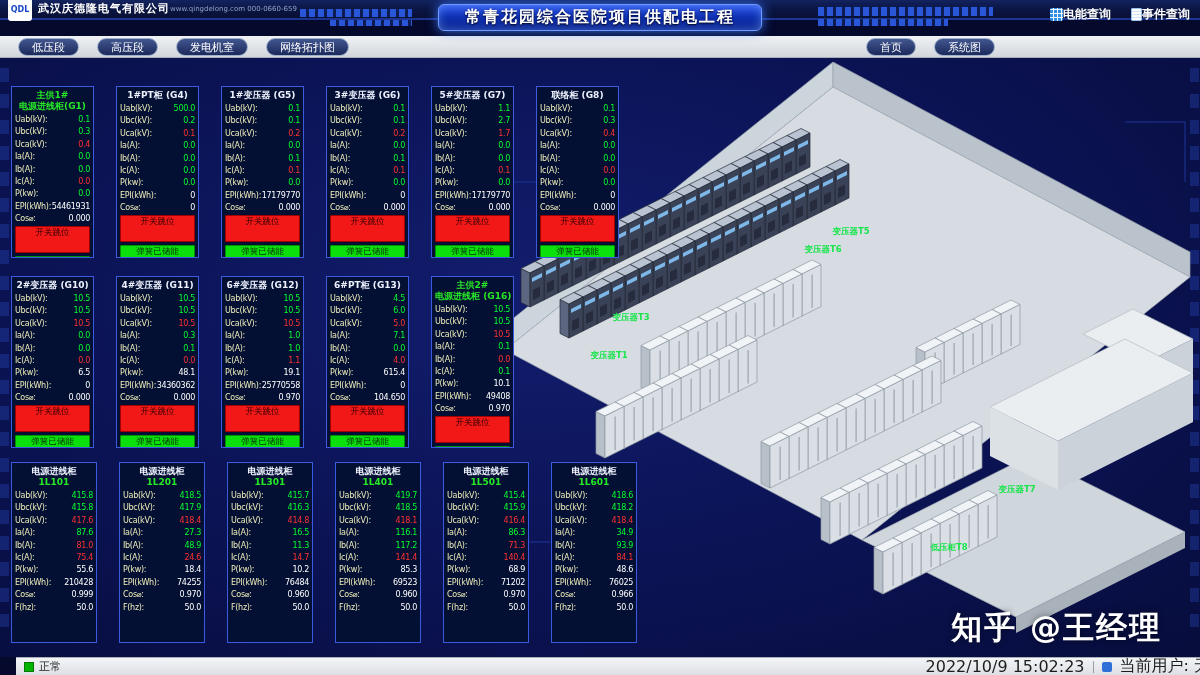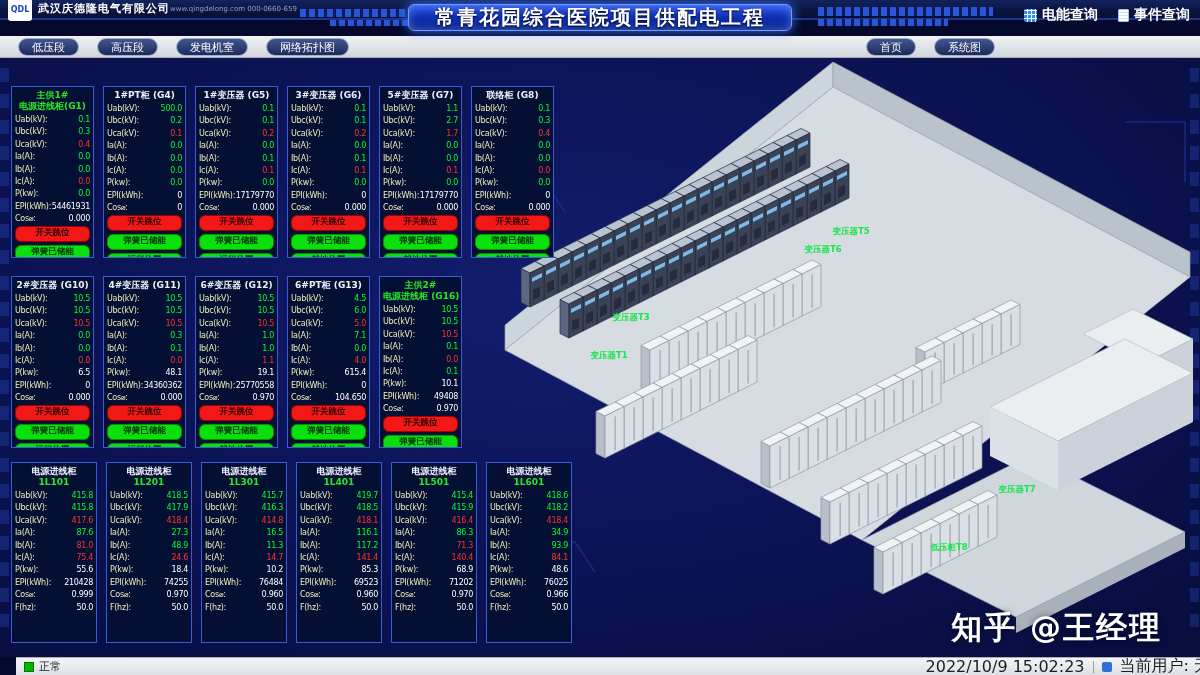--- a/index.html
+++ b/index.html
@@ -13,24 +13,24 @@
 #logo{width:24px;height:24px;margin:0 6px 0 8px;background:#fff;border-radius:3px;
  color:#1646c8;font-size:8px;font-weight:bold;display:flex;align-items:center;justify-content:center}
 #company{display:flex;line-height:12px}
 #company .c1{color:#fff;font-size:11px;font-weight:bold;letter-spacing:1px}
 #company .c2{color:#8fa2c8;font-size:7px}
 #title-banner{position:absolute;left:50%;top:4px;transform:translateX(-50%);height:27px;padding:0 26px;
  background:linear-gradient(180deg,#2e57ee,#0e2fb0 50%,#0a2390);
  border:1px solid #6f9aff;border-radius:6px;
  box-shadow:0 0 12px rgba(60,120,255,.9), inset 0 0 10px rgba(140,190,255,.45);
  display:flex;align-items:center;white-space:nowrap}
-#title-banner span{color:#fff;font-size:20px;font-weight:bold;letter-spacing:2px;text-shadow:0 1px 2px #001}
+#title-banner span{color:#fff;font-size:16px;font-weight:bold;letter-spacing:2px;text-shadow:0 1px 2px #001}
 .deco{position:absolute;background:repeating-linear-gradient(90deg,#2a5ae0 0 6px,#0e1c54 6px 9px);opacity:.95}
 #hdr-btns{position:absolute;right:10px;top:6px;display:flex;gap:20px;align-items:center}
-.hbtn{display:flex;gap:5px;align-items:center;color:#fff;font-size:14px;font-weight:bold;cursor:pointer}
+.hbtn{display:flex;align-items:center;color:#fff;font-size:12px;font-weight:bold;cursor:pointer}
 .icon-grid{width:13px;height:13px;border-radius:2px;background-color:#2f8fe8;
  background-image:repeating-linear-gradient(0deg,transparent 0 3px,rgba(255,255,255,.95) 3px 4px),
  repeating-linear-gradient(90deg,transparent 0 3px,rgba(255,255,255,.95) 3px 4px)}
 .icon-doc{width:11px;height:13px;border:1px solid #9ac4ee;border-radius:1px;
  background:repeating-linear-gradient(180deg,#fff 0 2px,#cfe4fa 2px 3px)}
 
 
 #nav{position:absolute;top:36px;left:0;width:100%;height:22px;
  background:linear-gradient(180deg,#f0f2f4,#d2d6dc);border-bottom:1px solid #a8aeb6;
  display:flex;align-items:center;z-index:5}
@@ -39,35 +39,35 @@
 .nbtn{background:linear-gradient(180deg,#41568f,#1c2a5c);border:1px solid #9fb0cc;border-radius:9px;
  color:#fff;font-size:11px;line-height:16px;padding:0 13px;margin-left:18px;cursor:pointer;white-space:nowrap}
 
 
 #main{position:absolute;top:58px;left:0;right:0;bottom:18px;
  background:radial-gradient(ellipse at 45% 40%,#121d6e 0%,#0b1354 55%,#070d3c 100%)}
 #room{position:absolute;left:485px;top:4px;width:712px;height:592px;z-index:1}
 .edge-deco{position:absolute;top:10px;bottom:30px;width:9px;opacity:.22;
  background:repeating-linear-gradient(180deg,#3a6aff 0 14px,transparent 14px 26px);z-index:0}
 
-.prow{position:absolute;display:flex;gap:9px;z-index:2}
+.prow{position:absolute;display:flex;gap:22px;z-index:2}
 #prow1{left:11px;top:28px}
 #prow2{left:11px;top:218px}
 #prow3{left:11px;top:404px}
 .panel{width:83px;height:172px;background:#041033;border:1px solid #3a5ae0;
  display:flex;flex-direction:column;padding:3px 3px 3px;overflow:hidden}
 #prow3 .panel{width:86px;height:181px}
 .pt{text-align:center;font-size:9px;font-weight:bold;line-height:11px;white-space:nowrap}
 .pt.g{color:#27e827}.pt.w{color:#eef2ff}
 .mwrap{margin-top:2px}
 .mx{display:flex;justify-content:space-between;font-size:8px;letter-spacing:-0.3px;line-height:12.4px;white-space:nowrap}
 .mx .lb{color:#efedbb}
 .v.g{color:#00ff30}.v.r{color:#ff3232}.v.w{color:#ffffff}
 .badges{margin-top:auto;display:flex;flex-direction:column;gap:3px;padding-bottom:1px}
-.badge{height:16px;font-size:8.5px;line-height:11px;text-align:center;font-weight:bold;border-radius:6px}
+.badge{height:27px;font-size:8.5px;line-height:11px;text-align:center;font-weight:normal;border-radius:1px}
 .badge.red{background:#f21818;color:#2c0000;border:1px solid #a00000}
 .badge.green{background:#0ce00c;color:#00320a;border:1px solid #009000}
 
 
 #statusbar{position:absolute;left:16px;bottom:0;width:100%;height:18px;
  background:linear-gradient(180deg,#f4f5f7,#dcdfe4);border-top:1px solid #aab0b8;
  display:flex;align-items:center;font-size:11px;color:#1c1c1c;z-index:6}
 #status-left{display:flex;align-items:center;gap:5px;margin-left:8px}
 #status-dot{width:10px;height:10px;background:#00b400;border:1px solid #007700}
 #status-right{margin-left:auto;display:flex;align-items:center;gap:8px;margin-right:6px;font-size:16px}

